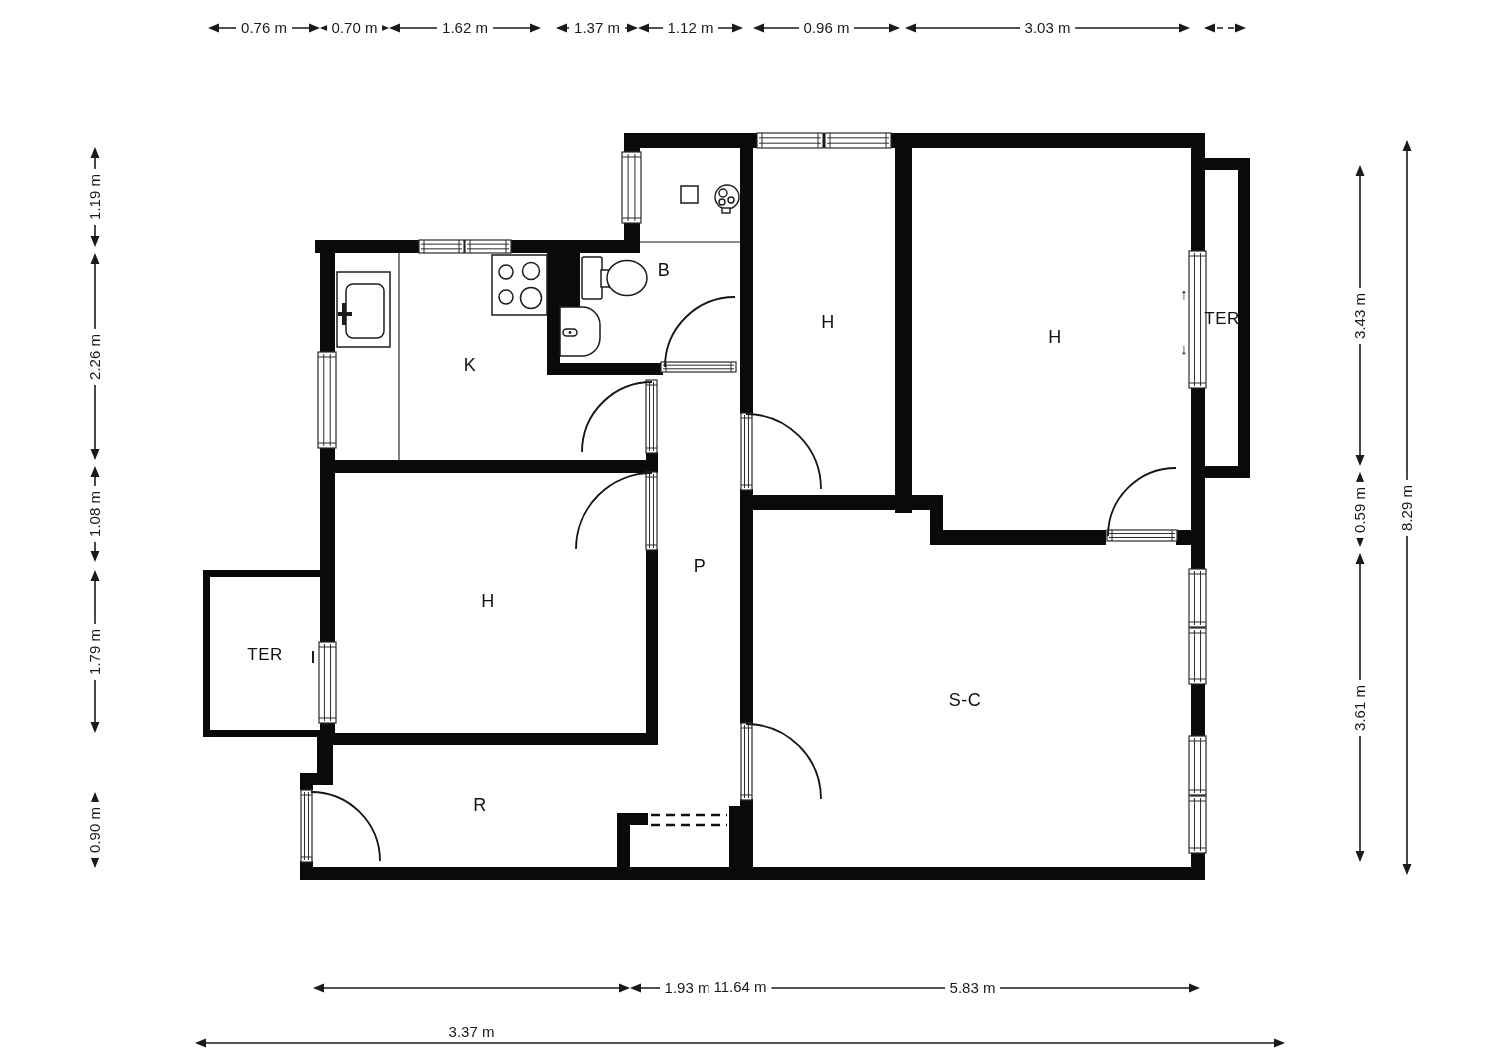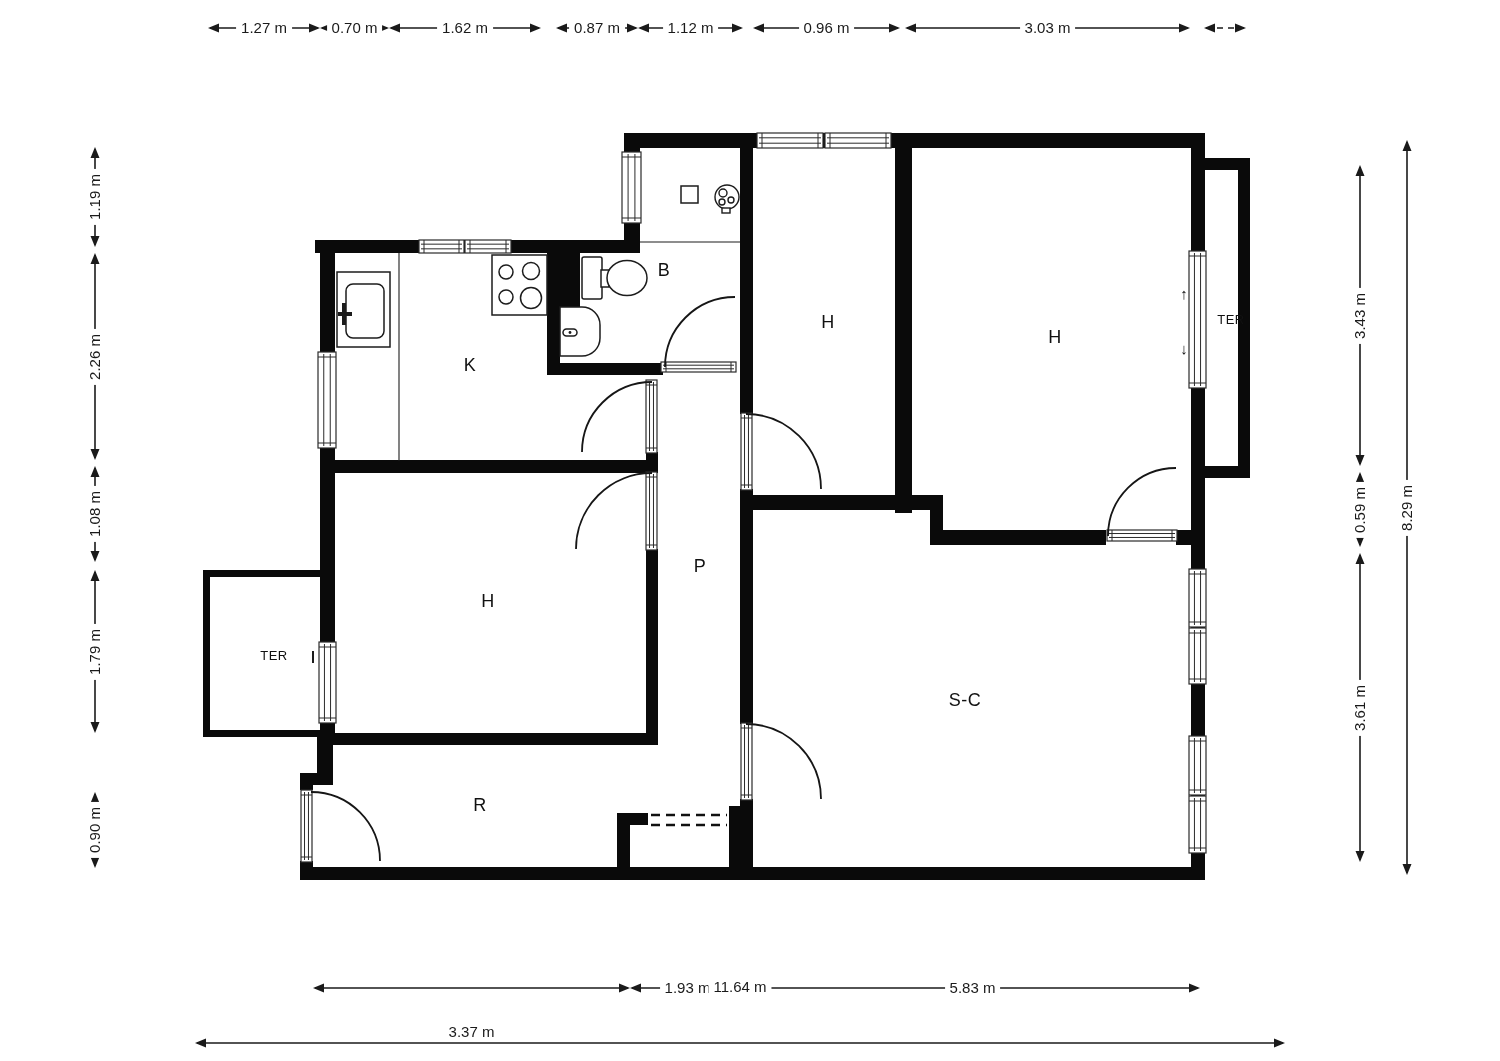--- a/index.html
+++ b/index.html
@@ -4,21 +4,21 @@
 <style>
   html,body{margin:0;padding:0;background:#ffffff;}
   #stage{position:relative;width:1500px;height:1061px;background:#ffffff;overflow:hidden;
          font-family:"Liberation Sans",sans-serif;}
   #plan-svg{position:absolute;left:0;top:0;}
   .dim-label{position:absolute;background:#ffffff;padding:0 5px;font-size:15px;color:#1a1a1a;
              white-space:nowrap;transform:translate(-50%,-50%);line-height:1.1;}
   .dim-label.vert{transform:translate(-50%,-50%) rotate(-90deg);}
   .room-label{position:absolute;font-size:18px;color:#111;transform:translate(-50%,-50%);
               white-space:nowrap;letter-spacing:.5px;}
-  .room-label.small{font-size:13px;margin-left:9px;}
+  .room-label.small{font-size:17px;}
   .glyph-arrow{position:absolute;font-size:15px;color:#111;transform:translate(-50%,-50%);}
 </style>
 </head>
 <body>
 
 <div id="stage">
   <svg id="plan-svg" width="1500" height="1061" viewBox="0 0 1500 1061">
       <g>
         <rect x="315" y="240" width="312" height="13" fill="#0a0a0a"></rect>
         <rect x="547" y="245" width="33" height="67" fill="#0a0a0a"></rect>
@@ -339,24 +339,24 @@
           <polygon points="1200,988 1189,983.5 1189,992.5" stroke="none"></polygon>
         </g>
         <g>
           <line x1="197" y1="1043" x2="1283" y2="1043" stroke-width="1.6"></line>
           <polygon points="195,1043 206,1038.5 206,1047.5" stroke="none"></polygon>
           <polygon points="1285,1043 1274,1038.5 1274,1047.5" stroke="none"></polygon>
         </g>
       </g>
     </svg>
   <div id="labels">
-      <div class="dim-label" style="left:264px;top:28px">1.27 m</div>
+      <div class="dim-label" style="left:264px;top:28px">0.76 m</div>
       <div class="dim-label" style="left:354.5px;top:28px">0.70 m</div>
       <div class="dim-label" style="left:465px;top:28px">1.62 m</div>
-      <div class="dim-label" style="left:597px;top:28px">0.87 m</div>
+      <div class="dim-label" style="left:597px;top:28px">1.37 m</div>
       <div class="dim-label" style="left:690.5px;top:28px">1.12 m</div>
       <div class="dim-label" style="left:826.5px;top:28px">0.96 m</div>
       <div class="dim-label" style="left:1047.5px;top:28px">3.03 m</div>
       <div class="dim-label vert" style="left:95px;top:197px">1.19 m</div>
       <div class="dim-label vert" style="left:95px;top:356.5px">2.26 m</div>
       <div class="dim-label vert" style="left:95px;top:514px">1.08 m</div>
       <div class="dim-label vert" style="left:95px;top:651.5px">1.79 m</div>
       <div class="dim-label vert" style="left:95px;top:830px">0.90 m</div>
       <div class="dim-label vert" style="left:1360px;top:315.5px">3.43 m</div>
       <div class="dim-label vert" style="left:1360px;top:509.5px">0.59 m</div>

